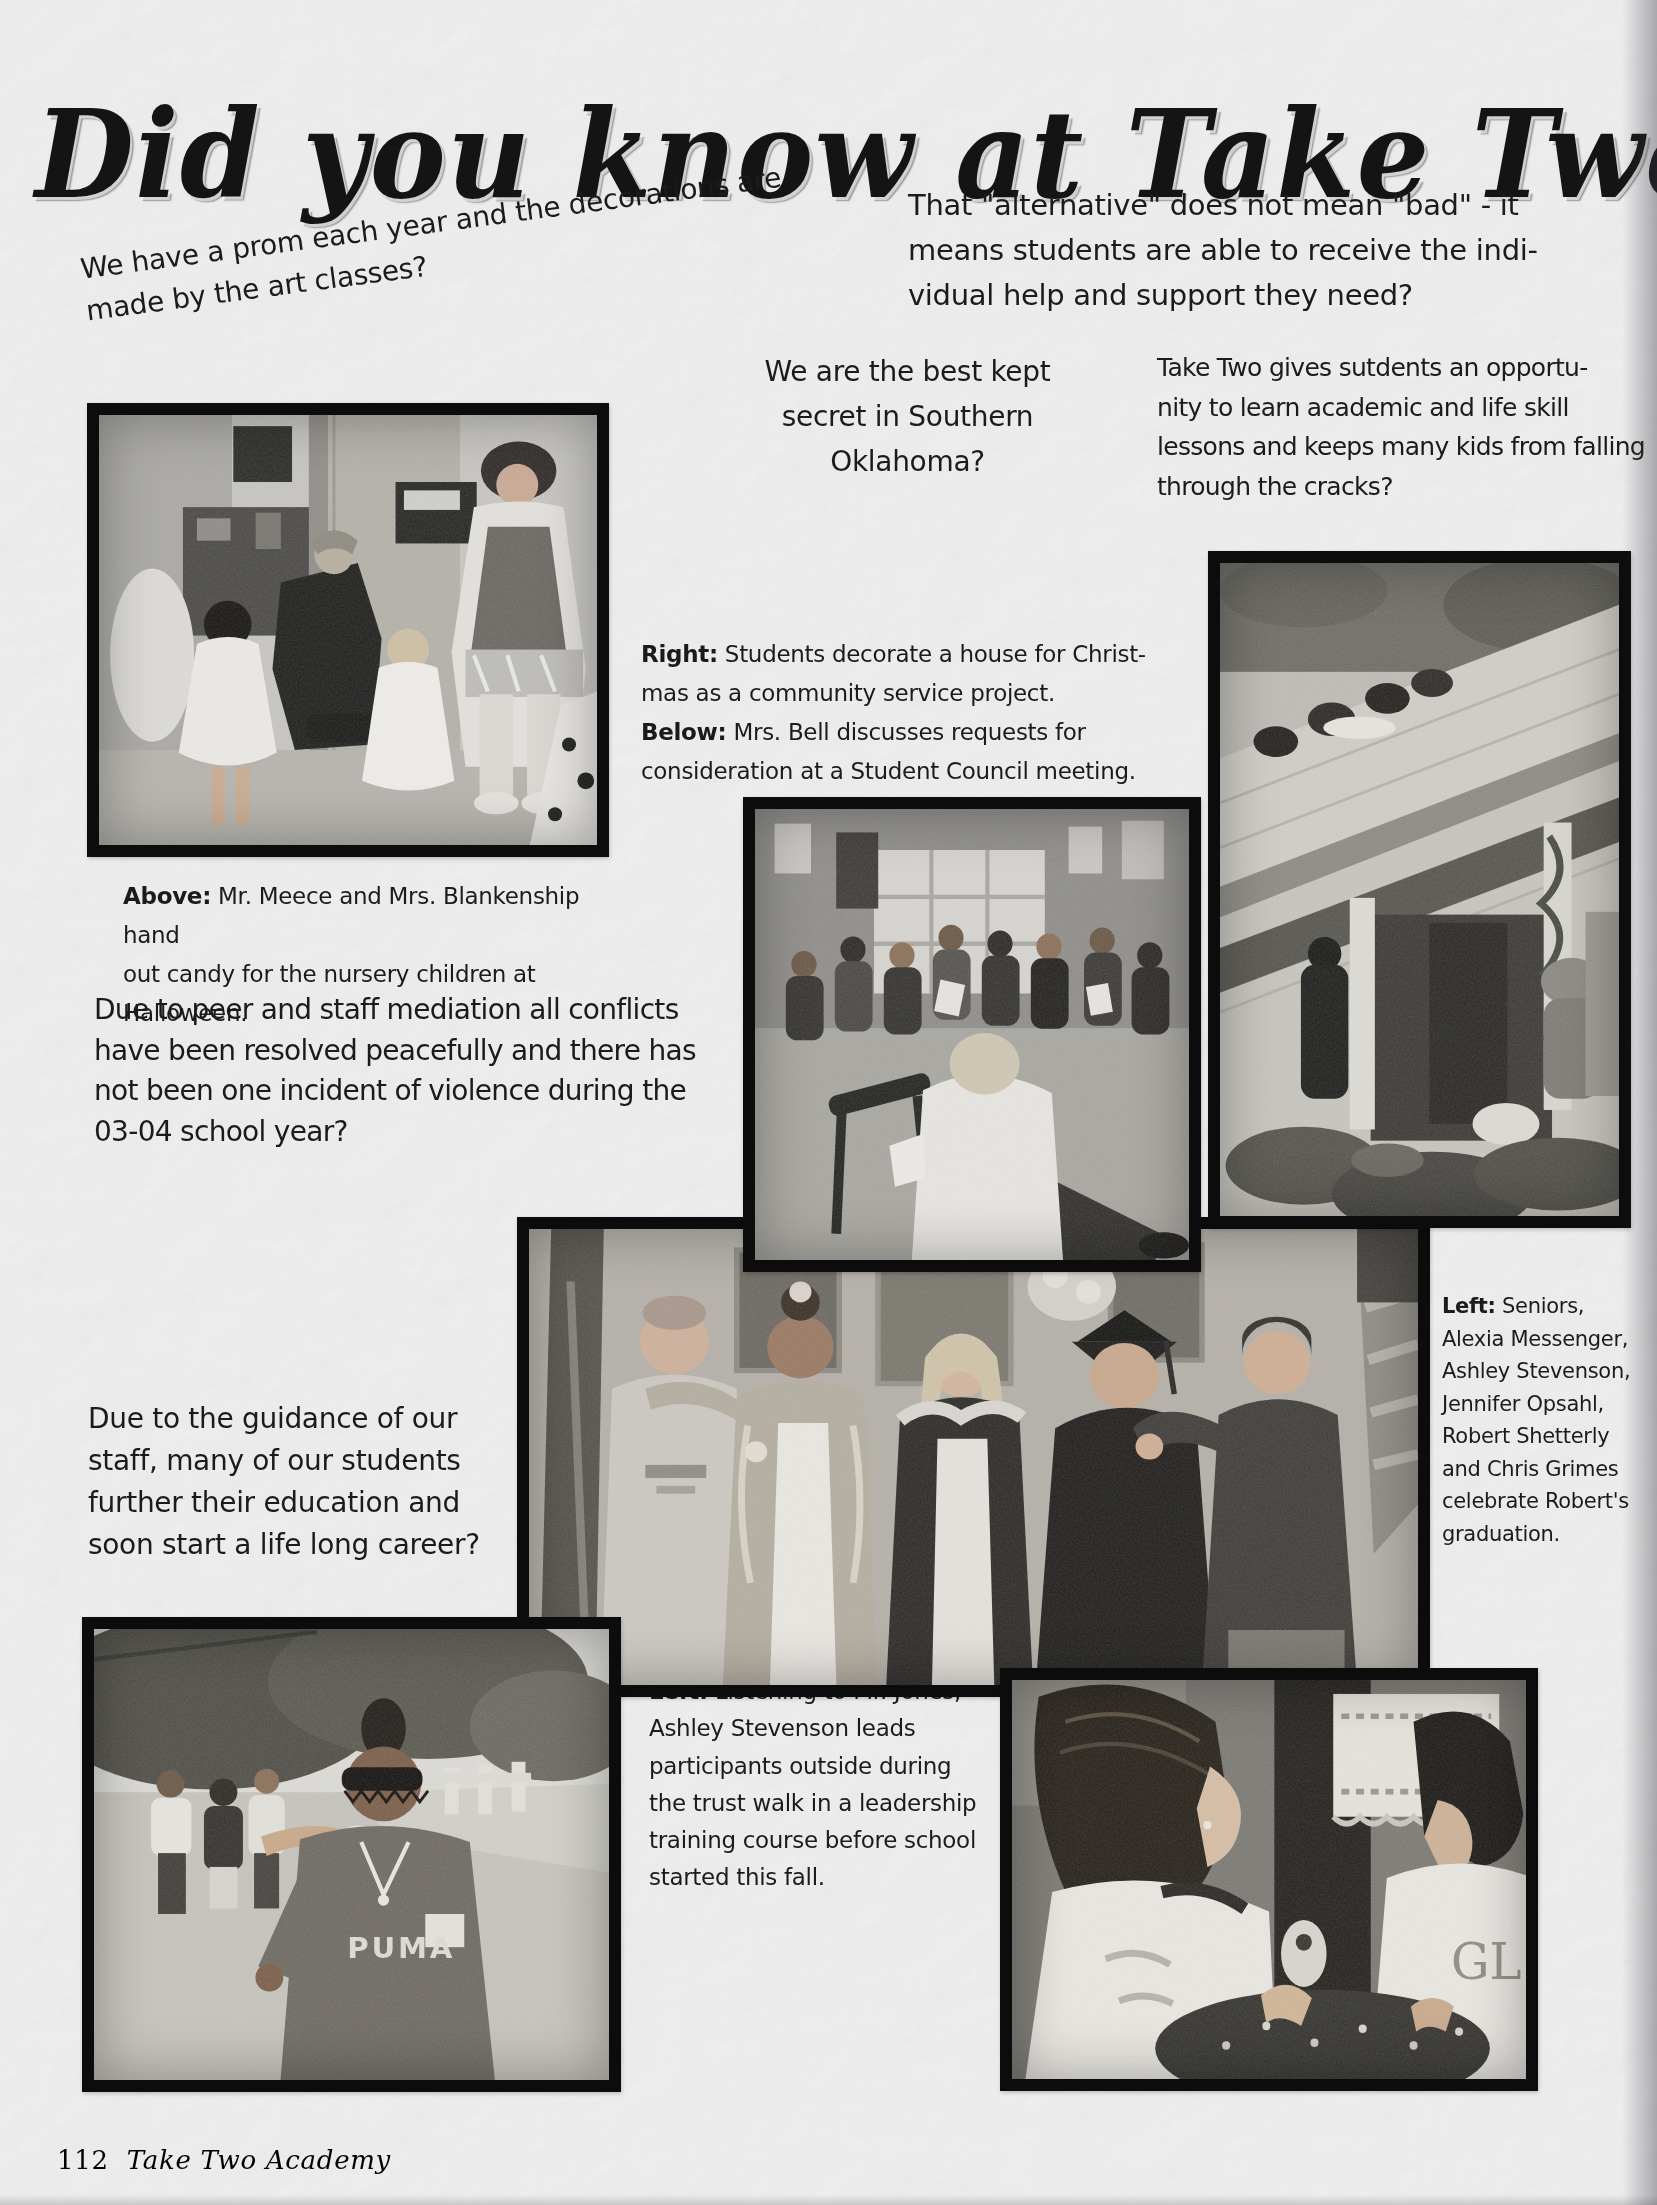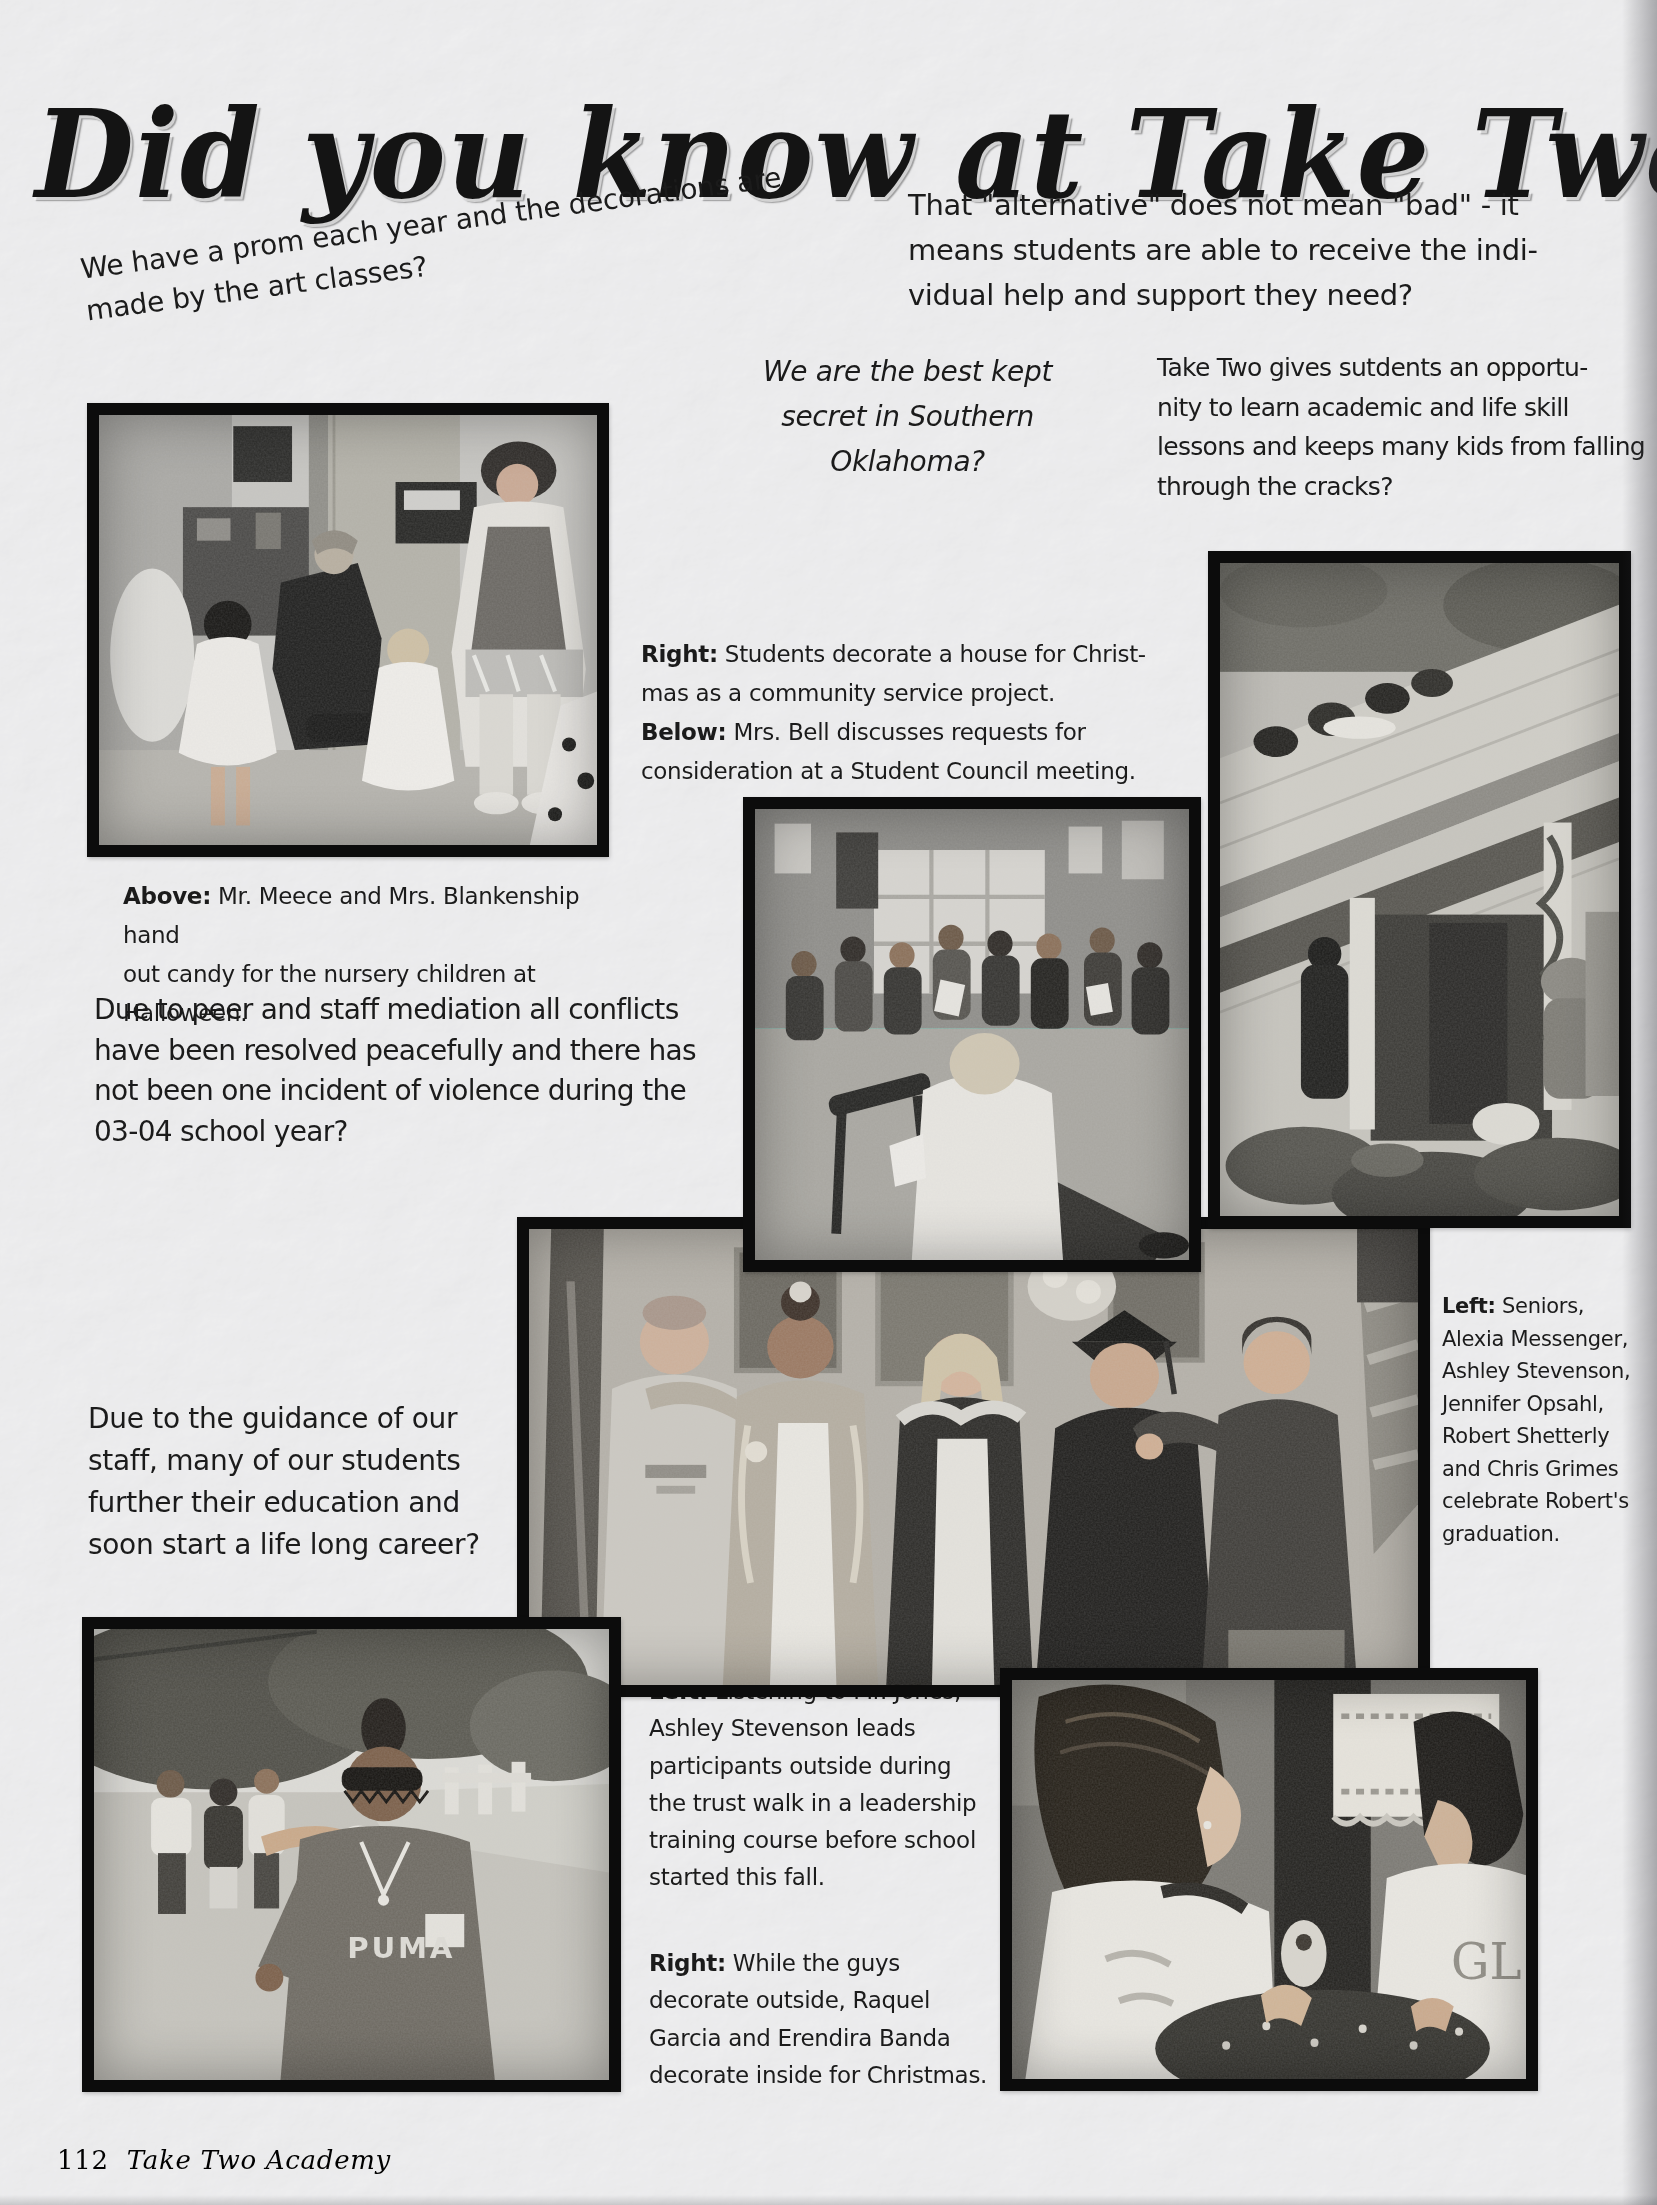--- a/index.html
+++ b/index.html
@@ -13,21 +13,21 @@
          color:#141414;letter-spacing:1.4px;transform:scaleY(1.06);transform-origin:left top;
          text-shadow:2.1px 2.1px 0 rgba(255,255,255,.55), 3.5px 3.5px 1.4px rgba(0,0,0,.35);
          white-space:nowrap;}
 
   .txt{position:absolute;color:#1b1b1b;white-space:pre-line;letter-spacing:-0.3px;}
   .lead{font-weight:bold;}
 
   .q-prom{left:78px;top:249px;width:768px;font-size:28px;line-height:1.5;
           transform:rotate(-7.5deg);transform-origin:0 0;}
   .q-alt{left:908px;top:183px;width:754px;font-size:29px;line-height:1.55;}
-  .q-secret{left:698px;top:350px;width:419px;font-size:28px;line-height:1.6;text-align:center;font-style:italic;}
+  .q-secret{left:698px;top:350px;width:419px;font-size:28px;line-height:1.6;text-align:center;}
   .q-opportunity{left:1157px;top:348px;width:507px;font-size:25px;line-height:1.58;letter-spacing:-0.7px;}
   .q-council{left:667px;top:514px;width:430px;font-size:28px;line-height:1.55;text-align:center;}
   .q-mediation{left:94px;top:990px;width:684px;font-size:28px;line-height:1.45;letter-spacing:-0.7px;}
   .q-whoswho{left:88px;top:1194px;width:482px;font-size:28px;line-height:1.5;}
   .q-guidance{left:88px;top:1398px;width:482px;font-size:28px;line-height:1.5;}
 
   .caption{font-size:23px;line-height:1.7;letter-spacing:-0.3px;}
   .c-rightbelow{left:641px;top:635px;width:538px;}
   .c-above{left:123px;top:877px;width:517px;}
   .c-seniors{left:1442px;top:1290px;width:214px;line-height:1.55;font-size:21px;}
@@ -118,24 +118,20 @@
 celebrate Robert's
 graduation.</span></div>
 
   <div class="txt caption c-trust"><span class="lead">Left:</span><span> Listening to Mr. Jones,
 Ashley Stevenson leads
 participants outside during
 the trust walk in a leadership
 training course before school
 started this fall.</span></div>
 
-  <div class="txt caption c-christmas"><span class="lead">Right:</span><span> While the guys
-decorate outside, Raquel
-Garcia and Erendira Banda
-decorate inside for Christmas.</span></div>
 
   <div class="photo p-halloween z2">
     <svg viewBox="0 0 356 308" preserveAspectRatio="none">
       <rect width="356" height="308" fill="#c6c5c1"></rect>
       <rect width="95" height="308" fill="#a9a8a4"></rect>
       <rect x="60" y="66" width="96" height="92" fill="#4a4947"></rect>
       <rect x="70" y="74" width="24" height="16" fill="#8d8b86"></rect>
       <rect x="112" y="70" width="18" height="26" fill="#77756f"></rect>
       <ellipse cx="38" cy="172" rx="30" ry="62" fill="#dcdbd7"></ellipse>
       <rect x="150" y="0" width="14" height="262" fill="#8f8e88"></rect>

